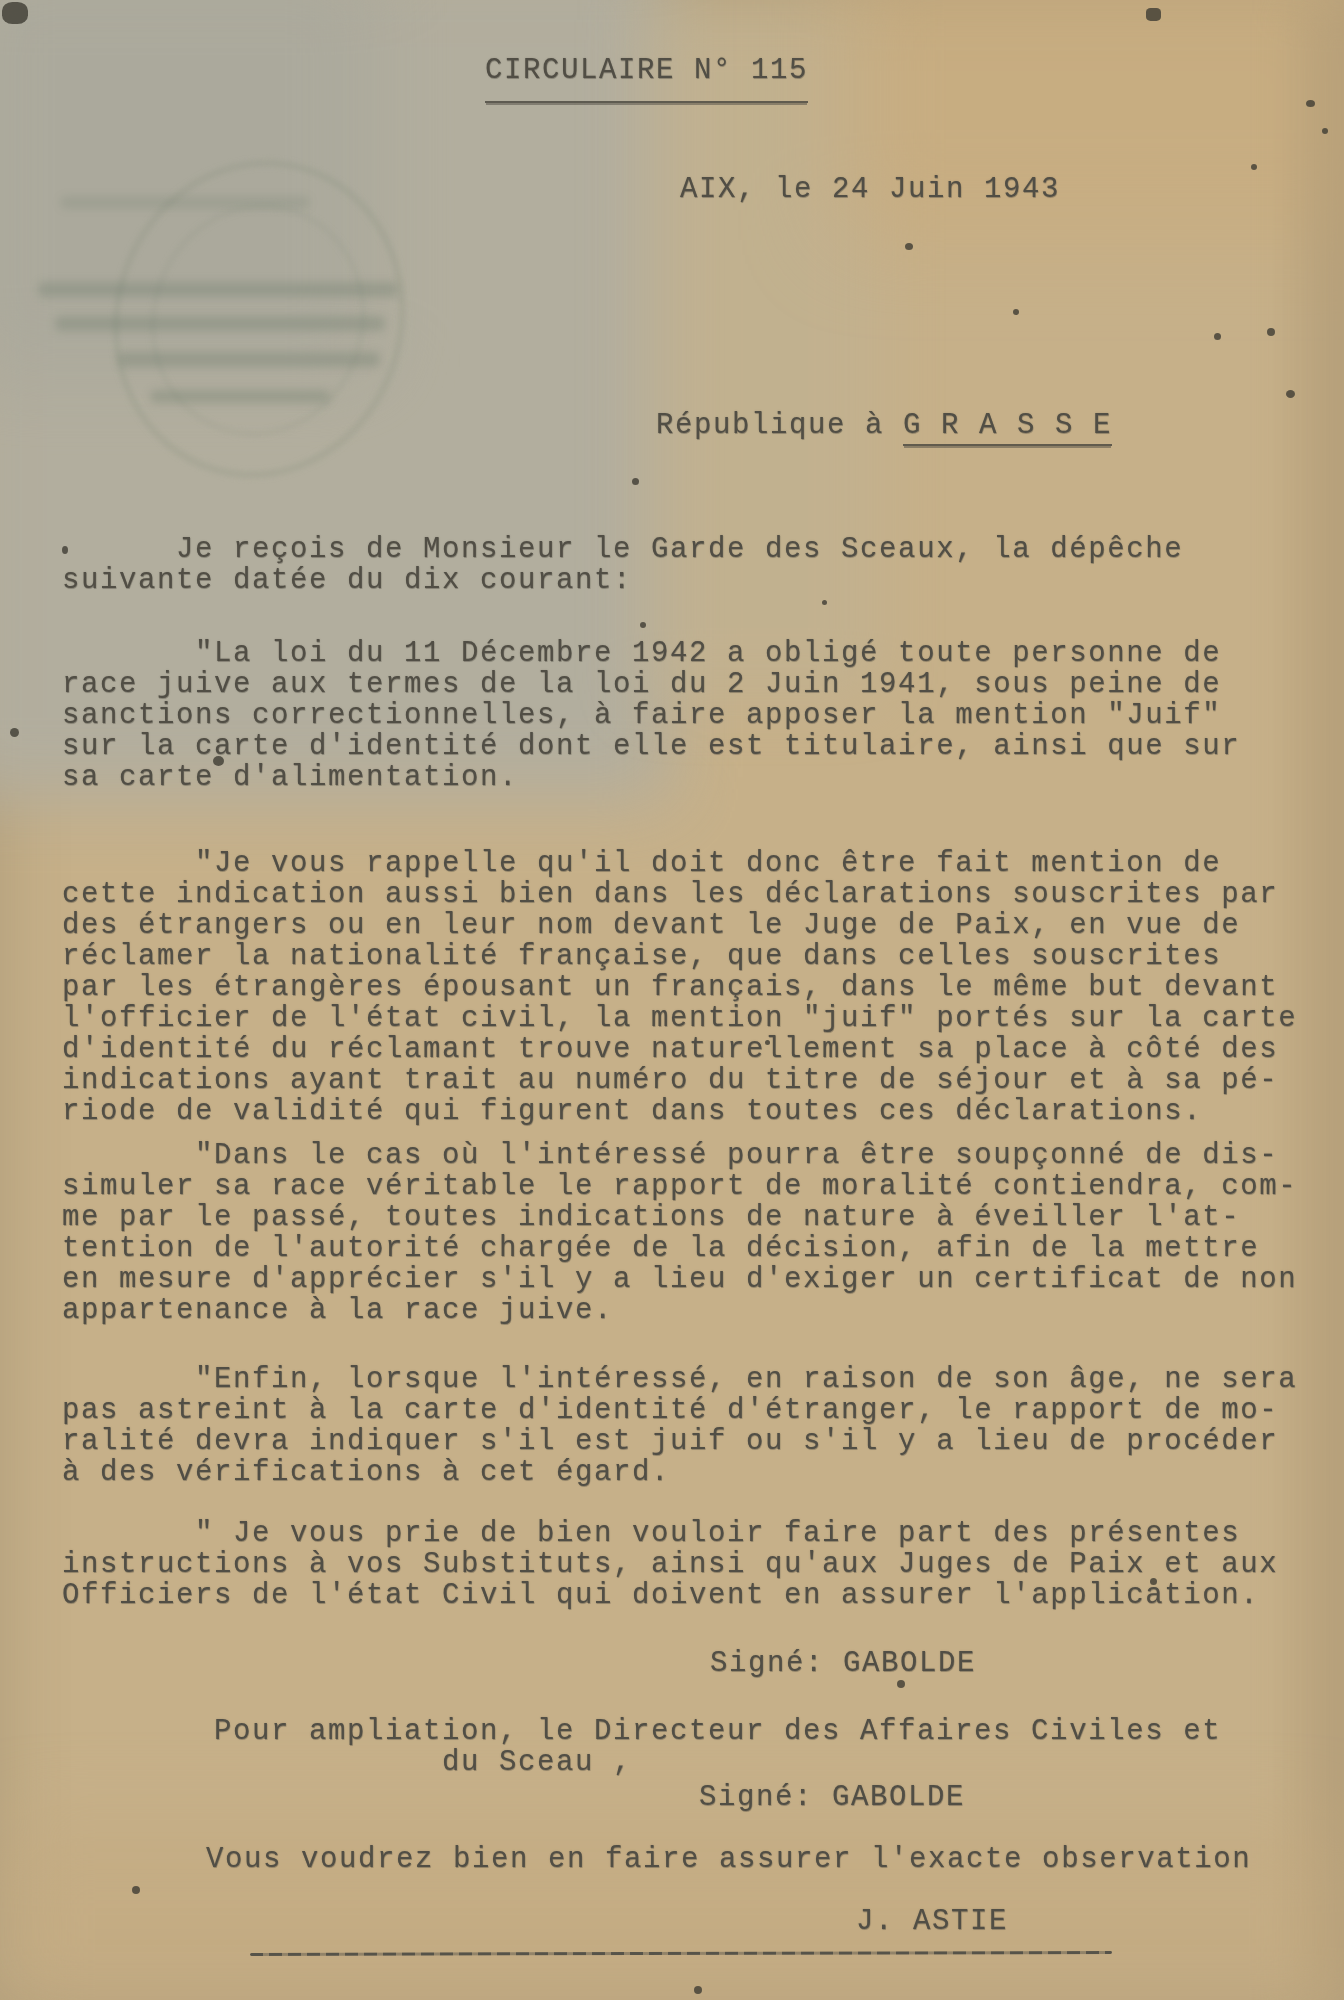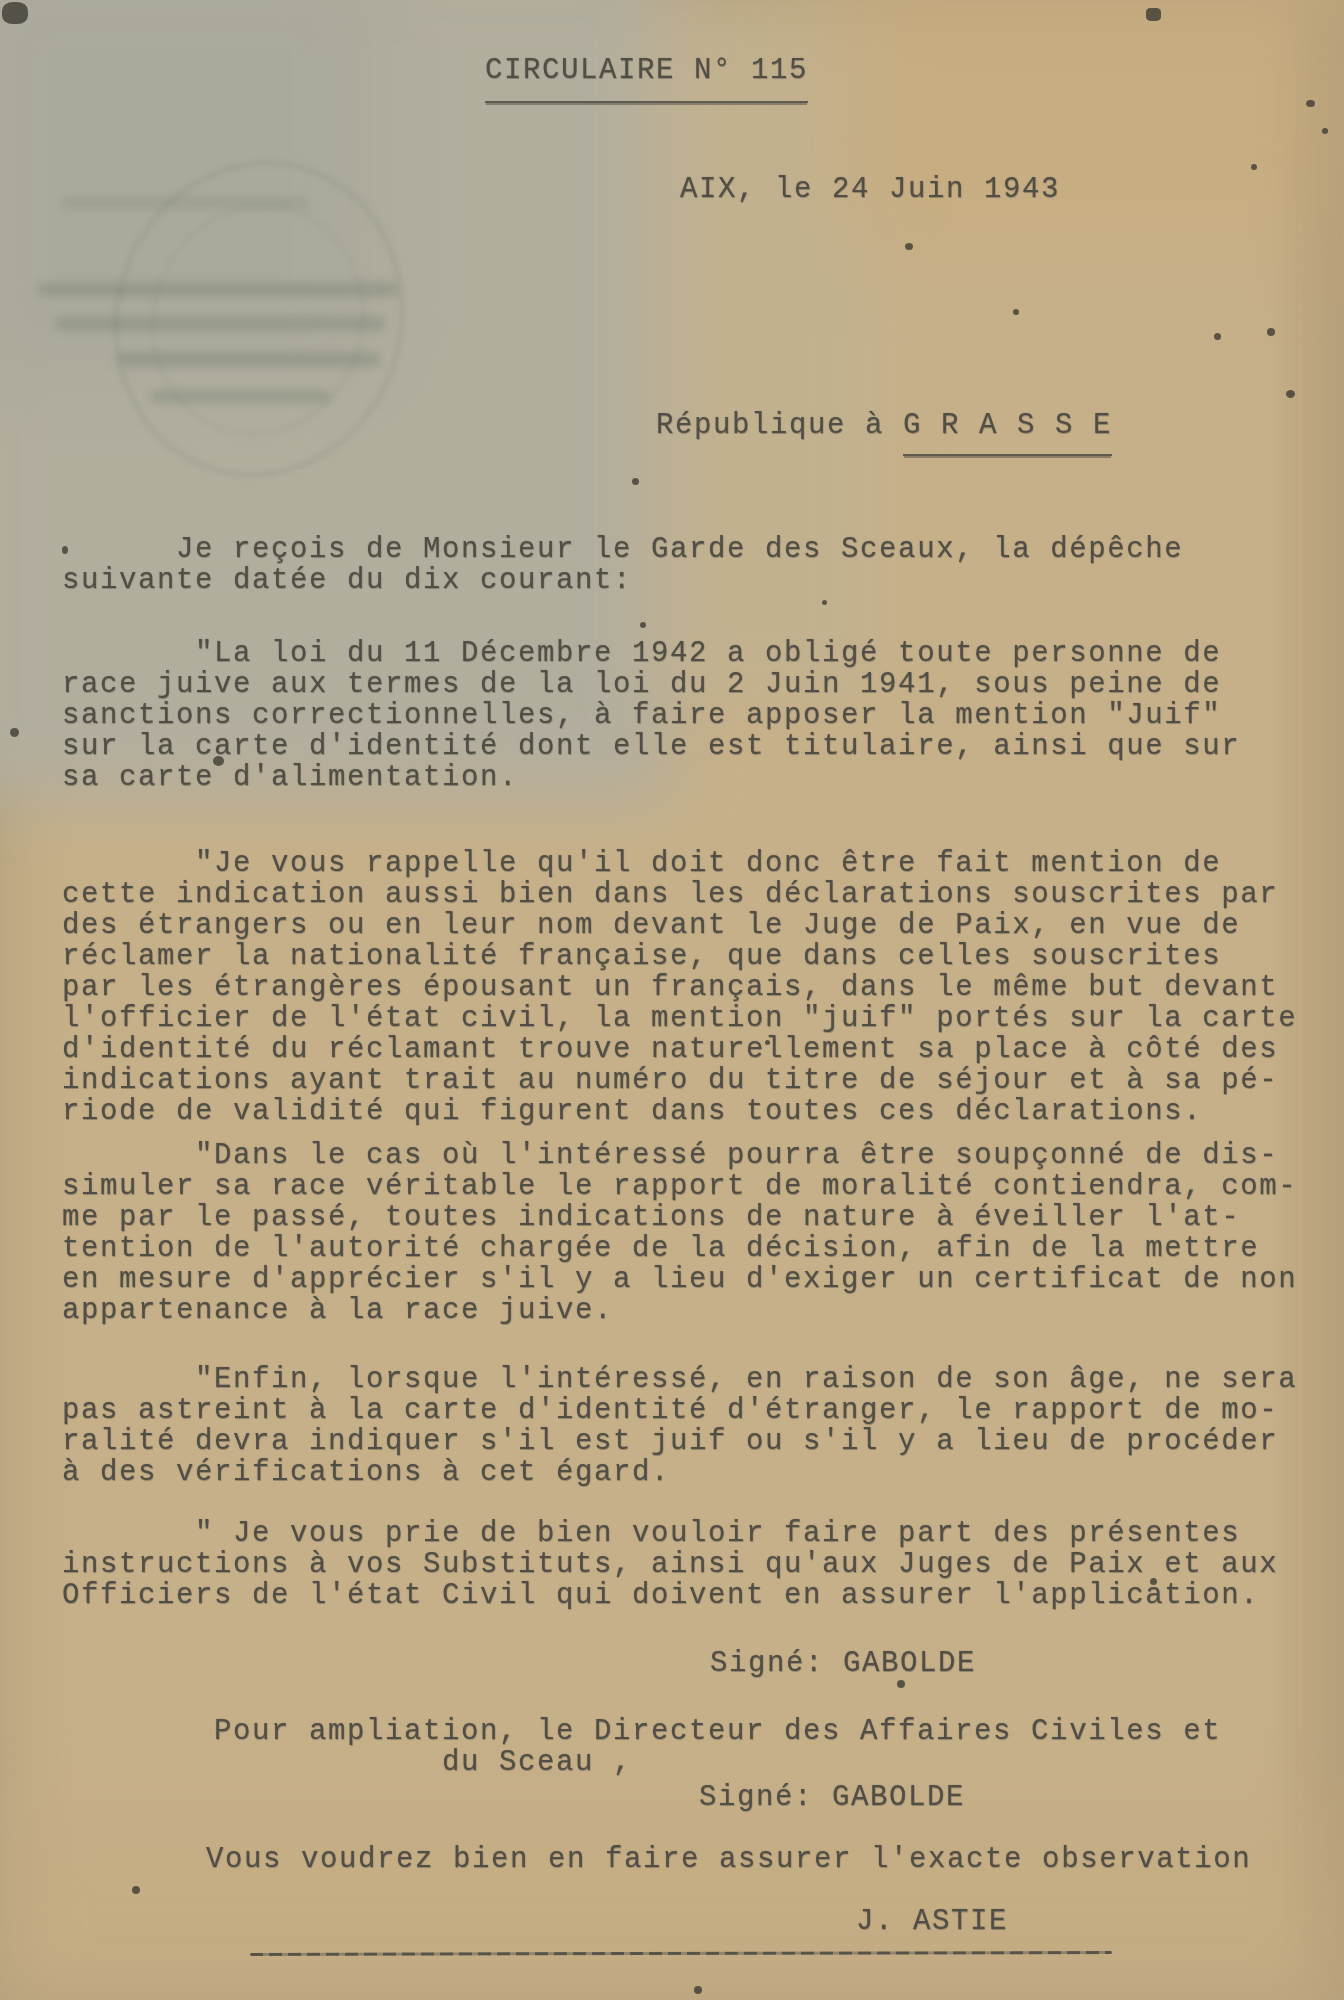--- a/index.html
+++ b/index.html
@@ -24,21 +24,21 @@
   .bleed2{left:55px;top:316px;width:330px;height:15px;}
   .bleed3{left:118px;top:352px;width:262px;height:15px;}
   .bleed4{left:150px;top:390px;width:180px;height:13px;}
   .bleed5{left:60px;top:196px;width:250px;height:13px;opacity:.6;}
   
   .speck{position:absolute;background:#3f3c33;border-radius:50%;opacity:.8;}
   
   .tw{position:absolute;color:#514e45;font-size:29px;line-height:31px;letter-spacing:1.6px;
       white-space:pre;text-shadow:0.5px 0.5px 0 rgba(72,69,60,.35), 0 0 1.5px rgba(90,86,74,.35);}
   .title-text{border-bottom:2px solid rgba(79,76,67,.85);box-shadow:0 3px 0 -1px rgba(79,76,67,.5);padding-bottom:14px;}
-  .city-underline{border-bottom:2px solid rgba(79,76,67,.85);box-shadow:0 3px 0 -1px rgba(79,76,67,.5);padding-bottom:12px;}
+  .city-underline{border-bottom:2px solid rgba(79,76,67,.85);box-shadow:0 3px 0 -1px rgba(79,76,67,.5);padding-bottom:2px;}
   .pos-title{left:485px;top:55px;}
   .pos-date{left:680px;top:150px;margin-top:24px;}
   .pos-sender{left:672px;top:278px;}
   .pos-recip1{left:533px;top:377px;}
   .pos-recip2{left:656px;top:410px;}
   .pos-p1{left:62px;top:534px;}
   .pos-p2{left:62px;top:638px;}
   .pos-p3{left:62px;top:848px;}
   .pos-p4{left:62px;top:1140px;}
   .pos-p5{left:62px;top:1364px;}

